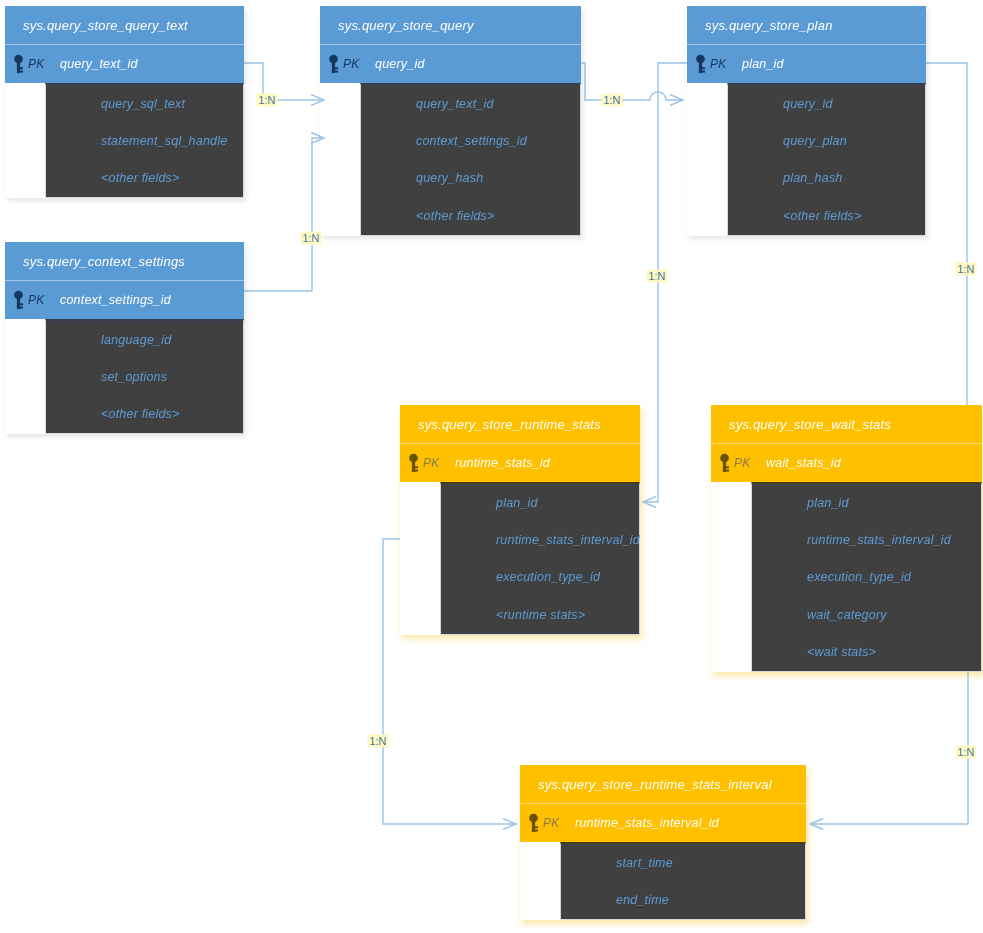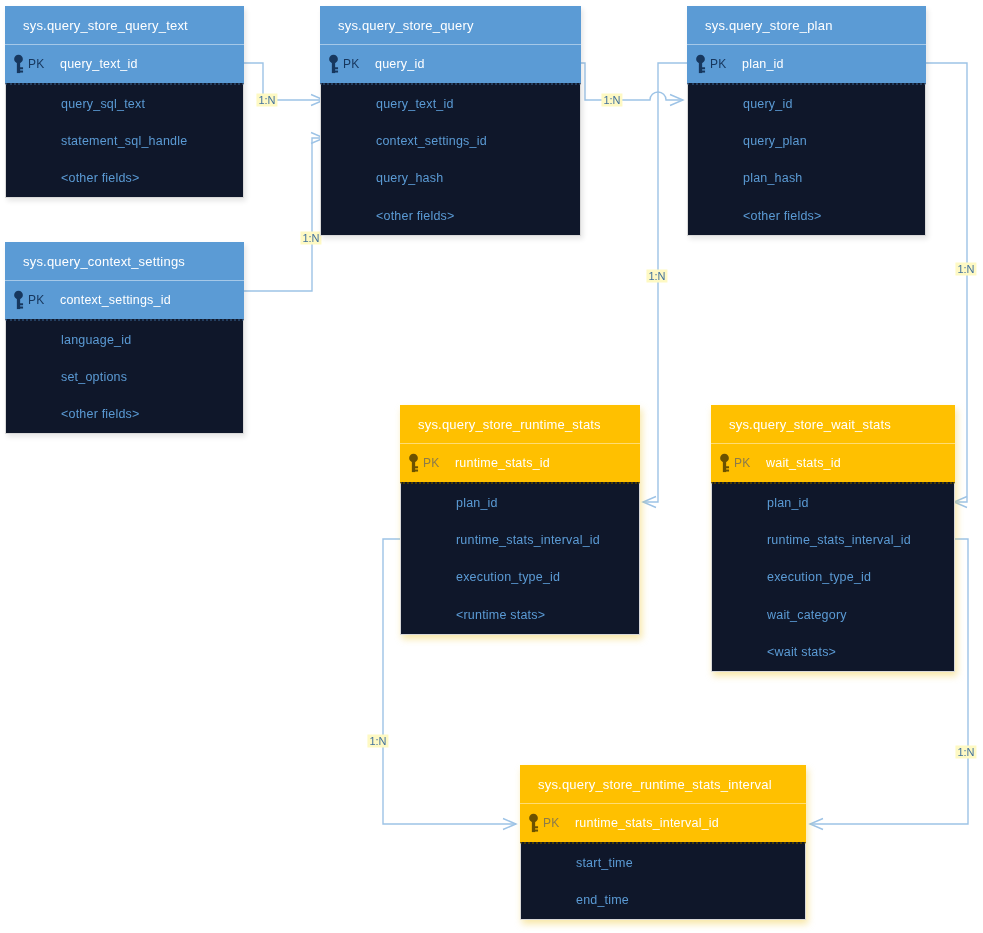--- a/index.html
+++ b/index.html
@@ -1,43 +1,43 @@
 <!DOCTYPE html>
 <html><head>
 <meta charset="utf-8">
 <style>
   html,body{margin:0;padding:0;background:#ffffff;}
   .canvas{
     position:relative;width:983px;height:933px;background:#ffffff;overflow:hidden;
     font-family:"Liberation Sans",sans-serif;
   }
   
-  .etable{position:absolute;box-shadow:2px 3px 5px rgba(0,0,0,.10);}
+  .etable{position:absolute;box-shadow:2px 3px 5px rgba(0,0,0,.10);font-style:italic;}
   .etable.orange{box-shadow:2px 4px 7px rgba(235,185,0,.35);}
   .t-header{
     height:38px;display:flex;align-items:center;padding-left:18px;
     color:#ffffff;font-size:13px;letter-spacing:.2px;white-space:nowrap;
   }
   .blue  .t-header,.blue  .t-pk{background:#5b9bd5;}
   .orange .t-header,.orange .t-pk{background:#ffc000;}
   .t-pk{
     position:relative;height:38px;display:flex;align-items:center;
     border-top:1px solid rgba(255,255,255,.45);
     color:#ffffff;font-size:12.5px;letter-spacing:.2px;white-space:nowrap;
   }
   .key-icon{position:absolute;left:7px;top:9px;display:block;line-height:0;}
   .blue  .key-icon{color:#17375e;}
   .orange .key-icon{color:#6b5200;}
   .pk-label{position:absolute;left:23px;font-size:12px;}
   .blue  .pk-label{color:#17375e;}
   .orange .pk-label{color:#8c7b4b;}
   .pk-name{position:absolute;left:55px;}
   .t-body{
-    background:#0f172a;
-    border-left:1px solid #d9d9d9;border-right:1px solid #d9d9d9;border-bottom:1px solid #d9d9d9;
+    background:#404040;
+    border-left:1px solid #d9d9d9;border-right:1px solid #d9d9d9;border-bottom:1px solid #d9d9d9;margin-left:40px;
   }
   .blue  .t-body{border-top:2px dotted #233d5e;}
   .orange .t-body{border-top:2px dotted #4a3b00;}
   .t-field{
     height:37.4px;display:flex;align-items:center;padding-left:55px;
     color:#5b9bd5;font-size:12.5px;letter-spacing:.2px;white-space:nowrap;
   }
   
   svg.connectors{position:absolute;left:0;top:0;pointer-events:none;}
   .conn{fill:none;stroke:#9dc3e6;stroke-width:1.4;}
@@ -165,21 +165,21 @@
       <span class="pk-name">runtime_stats_id</span>
     </div>
     <div class="t-body">
       <div class="t-field">plan_id</div>
       <div class="t-field">runtime_stats_interval_id</div>
       <div class="t-field">execution_type_id</div>
       <div class="t-field">&lt;runtime stats&gt;</div>
     </div>
   </div>
 
-  <div class="etable orange" style="left:711px;top:405px;width:244px">
+  <div class="etable orange" style="left:711px;top:405px;width:271px">
     <div class="t-header">sys.query_store_wait_stats</div>
     <div class="t-pk">
       <span class="key-icon"><svg width="13" height="20" viewBox="0 0 14 22">
             <circle cx="7" cy="5.5" r="4.8" fill="currentColor"></circle>
             <rect x="5.2" y="8" width="3.6" height="13" fill="currentColor"></rect>
             <rect x="8" y="14.6" width="4" height="2.2" fill="currentColor"></rect>
             <rect x="8" y="18.2" width="4" height="2.2" fill="currentColor"></rect>
           </svg></span>
       <span class="pk-label">PK</span>
       <span class="pk-name">wait_stats_id</span>

